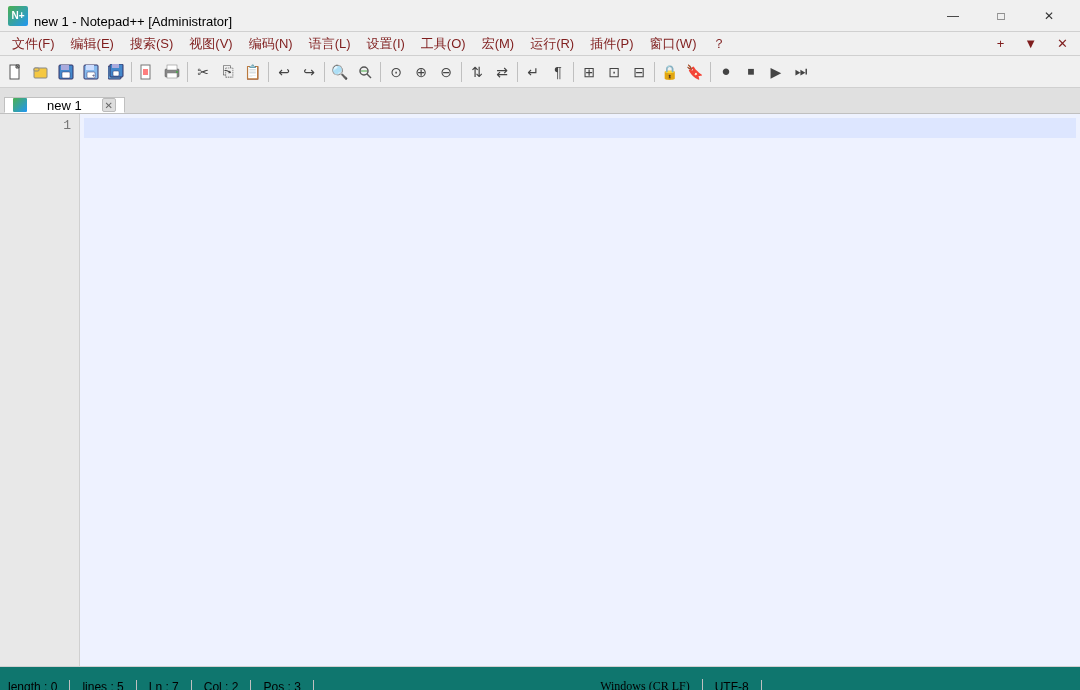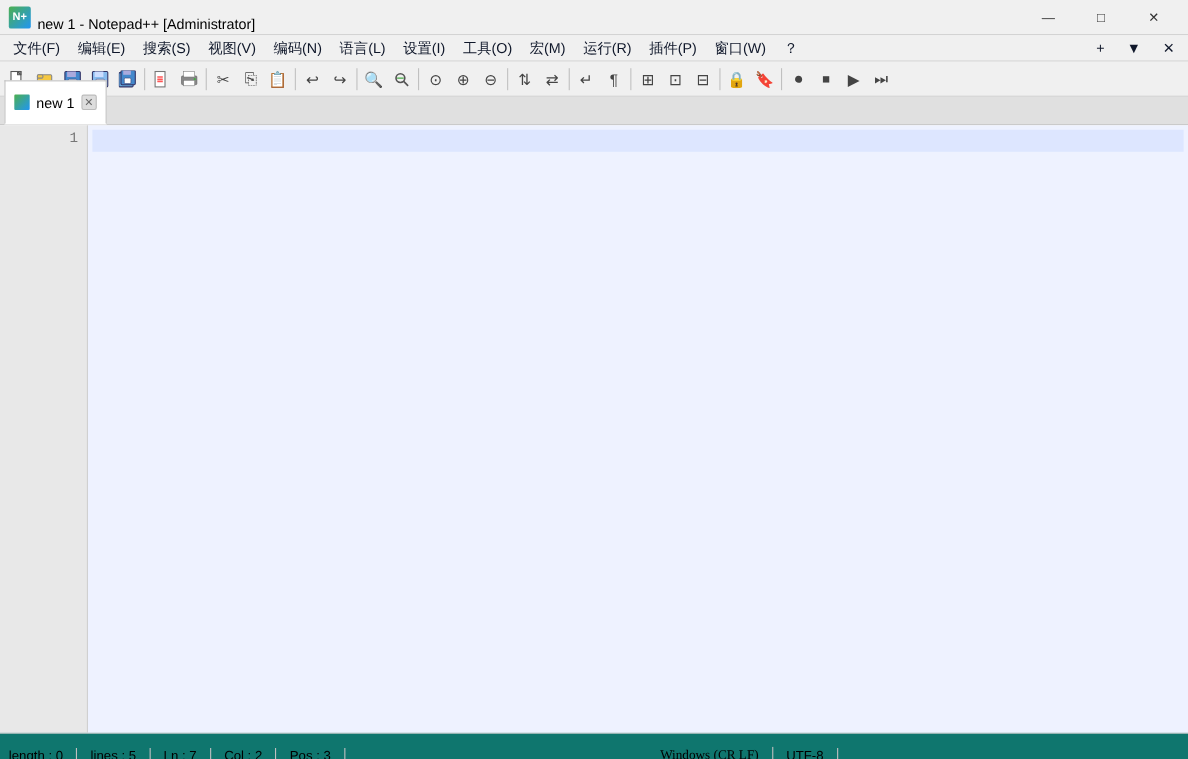--- a/index.html
+++ b/index.html
@@ -63,21 +63,21 @@
       background: #f0f0f0;
       display: flex;
       align-items: center;
       border-bottom: 1px solid #d0d0d0;
       padding: 0 4px;
     }
     .menu-item {
       padding: 2px 8px;
       font-size: 13px;
       cursor: pointer;
-      color: #0f172a;
+      color: #7f1d1d;
       white-space: nowrap;
     }
 
     
     #toolbar-area {
       height: 32px;
       background: #f0f0f0;
       display: flex;
       align-items: center;
       padding: 2px 4px;
@@ -108,25 +108,25 @@
     
     #tab-bar {
       height: 26px;
       background: #e0e0e0;
       display: flex;
       align-items: flex-end;
       border-bottom: 1px solid #c0c0c0;
       padding-left: 4px;
     }
     .tab {
-      height: 40px;
+      height: 16px;
       padding: 0 8px;
       display: flex;
       align-items: center;
-      gap: 6px;
+      gap: 20px;
       font-size: 13px;
       cursor: pointer;
       border: 1px solid #c0c0c0;
       border-bottom: none;
       background: #f5f5f5;
       min-width: 80px;
     }
     .tab.active {
       background: #ffffff;
       border-bottom: 1px solid #ffffff;

